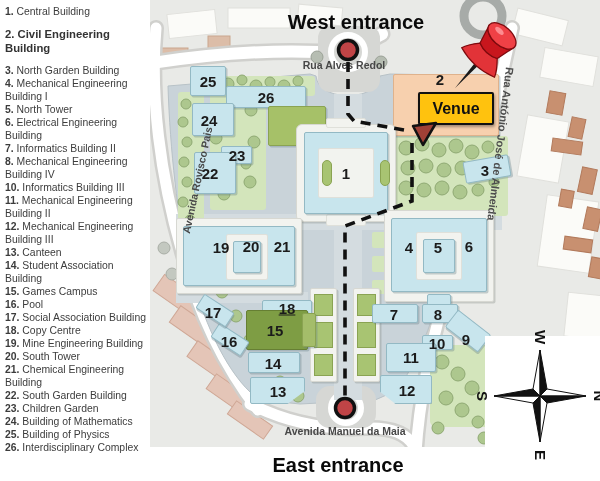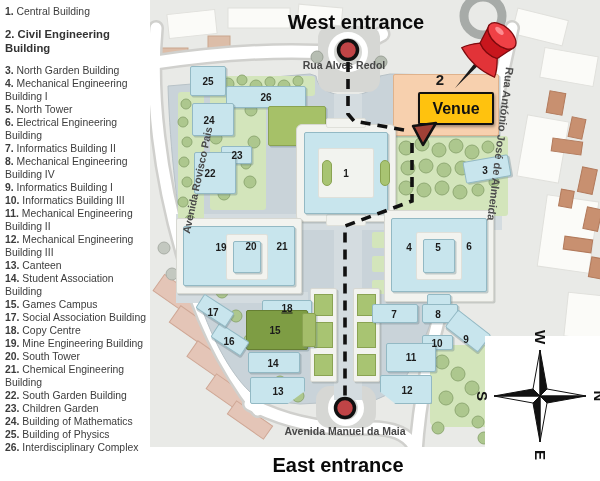--- a/index.html
+++ b/index.html
@@ -21,21 +21,21 @@
        box-shadow:1.5px 1.5px 0 rgba(100,125,135,.35);box-sizing:border-box;}
   .wht{background:#f2f3ef;border-color:#d7d8d2;box-shadow:1.5px 1.5px 0 rgba(120,125,120,.3);}
   .mid{background:#f2f3ef;border-color:#dfe0da;box-shadow:none;}
   .grnbld{background:#7e9d44;border-color:#667f33;}
   .grnlite{background:#a4bd6a;border-color:#8aa352;}
   .grnroof{background:#a6c168;border-color:#8aa352;}
   .peach{background:#f7d0ae;border-color:#dfb28c;}
   .clipA{clip-path:polygon(0 0,100% 0,100% 52%,68% 100%,0 100%);}
   .clipB{clip-path:polygon(0 0,100% 0,100% 100%,30% 100%,0 58%);}
   .stripe{position:absolute;background:#a8c472;border:1px solid #8aa352;box-sizing:border-box;}
-  .bn{position:absolute;transform:translate(-50%,-50%);font-weight:700;font-size:10px;
+  .bn{position:absolute;transform:translate(-50%,-50%);font-weight:700;font-size:15px;
       color:#1b1b1b;white-space:nowrap;}
   .bn2{font-size:15px;}
   .street{position:absolute;font-weight:700;font-size:10.5px;color:#474747;white-space:nowrap;}
   .ctr{transform:translateX(-50%);}
   .rot-rovisco{transform:rotate(-78deg);transform-origin:0 0;}
   .rot-antonio{transform:rotate(97deg);transform-origin:0 0;font-size:11px;color:#4d4d4d;}
   .title{position:absolute;font-weight:700;font-size:20px;color:#0a0a0a;white-space:nowrap;
          transform:translateX(-50%);}
   .venuebox{position:absolute;left:268px;top:92px;width:72px;height:29px;background:#ffc20e;
             border:2.5px solid #111;border-radius:2px;display:flex;align-items:center;
@@ -49,27 +49,27 @@
 
   <aside class="legend">
     <div class="li sp"><span class="n">1.</span> <span>Central Building</span></div>
     <div class="li hl sp"><span class="n">2.</span> <span>Civil Engineering Building</span></div>
     <div class="li"><span class="n">3.</span> <span>North Garden Building</span></div>
     <div class="li"><span class="n">4.</span> <span>Mechanical Engineering Building I</span></div>
     <div class="li"><span class="n">5.</span> <span>North Tower</span></div>
     <div class="li"><span class="n">6.</span> <span>Electrical Engineering Building</span></div>
     <div class="li"><span class="n">7.</span> <span>Informatics Building II</span></div>
     <div class="li"><span class="n">8.</span> <span>Mechanical Engineering Building IV</span></div>
-    <div class="li"><span class="n">9.</span> <span>Informatics Building I</span></div>
     <div class="li"><span class="n">10.</span> <span>Informatics Building III</span></div>
     <div class="li"><span class="n">11.</span> <span>Mechanical Engineering Building II</span></div>
     <div class="li"><span class="n">12.</span> <span>Mechanical Engineering Building III</span></div>
     <div class="li"><span class="n">13.</span> <span>Canteen</span></div>
     <div class="li"><span class="n">14.</span> <span>Student Association Building</span></div>
     <div class="li"><span class="n">15.</span> <span>Games Campus</span></div>
+    <div class="li"><span class="n">16.</span> <span>Pool</span></div>
     <div class="li"><span class="n">17.</span> <span>Social Association Building</span></div>
     <div class="li"><span class="n">18.</span> <span>Copy Centre</span></div>
     <div class="li"><span class="n">19.</span> <span>Mine Engineering Building</span></div>
     <div class="li"><span class="n">20.</span> <span>South Tower</span></div>
     <div class="li"><span class="n">21.</span> <span>Chemical Engineering Building</span></div>
     <div class="li"><span class="n">22.</span> <span>South Garden Building</span></div>
     <div class="li"><span class="n">23.</span> <span>Children Garden</span></div>
     <div class="li"><span class="n">24.</span> <span>Building of Mathematics</span></div>
     <div class="li"><span class="n">25.</span> <span>Building of Physics</span></div>
     <div class="li"><span class="n">26.</span> <span>Interdisciplinary Complex</span></div>

